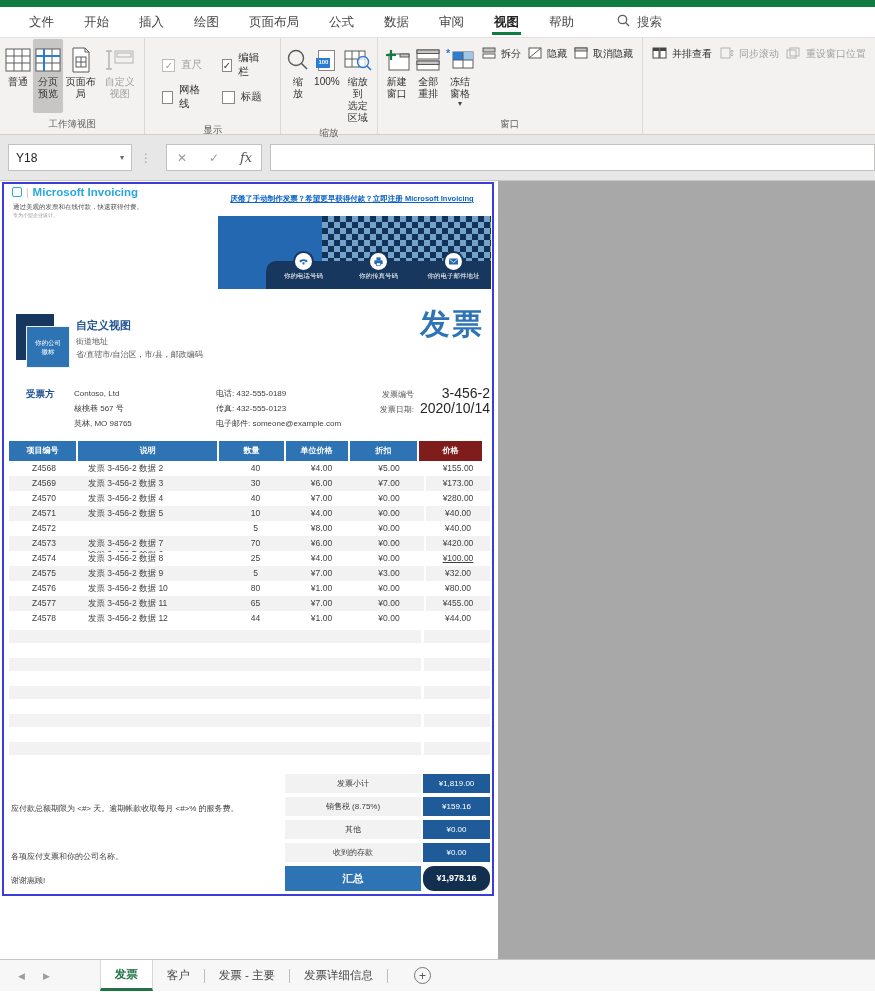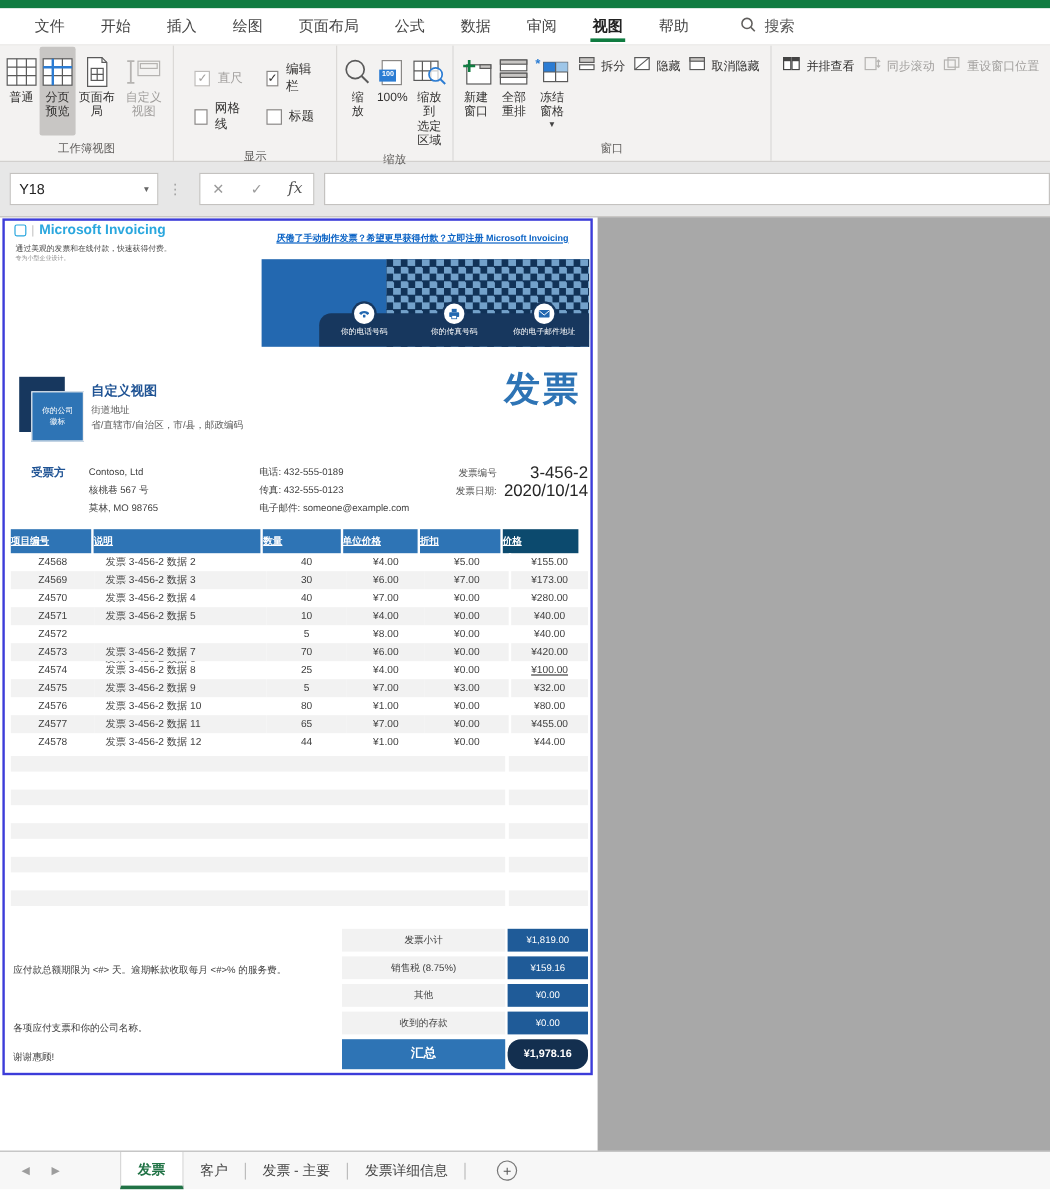--- a/index.html
+++ b/index.html
@@ -100,23 +100,23 @@
 
   .btlabel { left:22px; top:204px; font-size:9.5px; font-weight:bold; color:#1F5394; }
   .btcol { top:202px; font-size:8px; color:#404040; line-height:15px; }
   .metalabels { left:330px; top:203px; width:80px; text-align:right; font-size:8px;
     color:#595959; line-height:15px; }
   .metavalues { left:414px; top:202px; width:72px; text-align:right; font-size:14px;
     color:#262626; line-height:15px; }
 
   .invtable { left:5px; top:257px; width:481px; }
   .thead { display:flex; height:20px; }
-  .th { background:#2E74B5; color:#fff; font-size:8px; font-weight:bold; text-align:left;
-    line-height:20px; margin-right:2px;text-decoration:underline; }
-  .th.last { background:#0c4a6e; margin-right:8px; }
+  .th { background:#2E74B5; color:#fff; font-size:8px; font-weight:bold; text-align:center;
+    line-height:20px; margin-right:2px; }
+  .th.last { background:#7f1d1d; margin-right:8px; }
   .trow { display:flex; height:15px; font-size:8.5px; color:#3f3f3f; line-height:15px; }
   .td { text-align:center; }
   .td.desc { text-align:left; padding-left:9px; }
   .trow.stripe .td { background:#f2f2f2; }
   .trow .gap { width:2px; background:#fff !important; }
   .band { position:absolute; height:13px; background:#f2f2f2; }
 
   .watermark { left:85px; top:308px; width:330px; text-align:center; font-size:46px;
     color:rgba(105,105,105,0.55); letter-spacing:10px; white-space:nowrap; }
 

